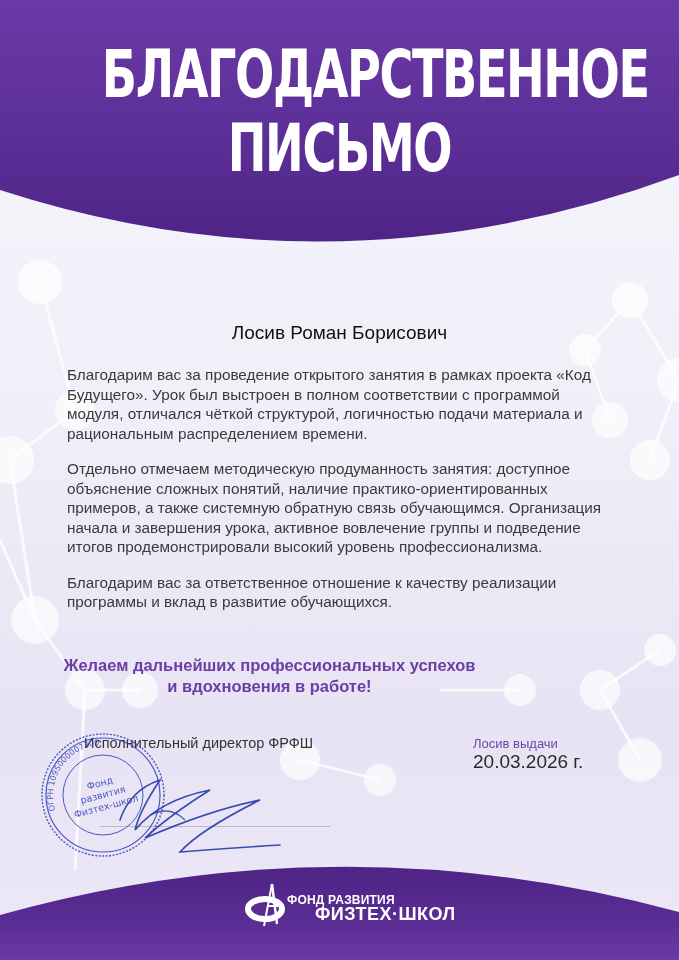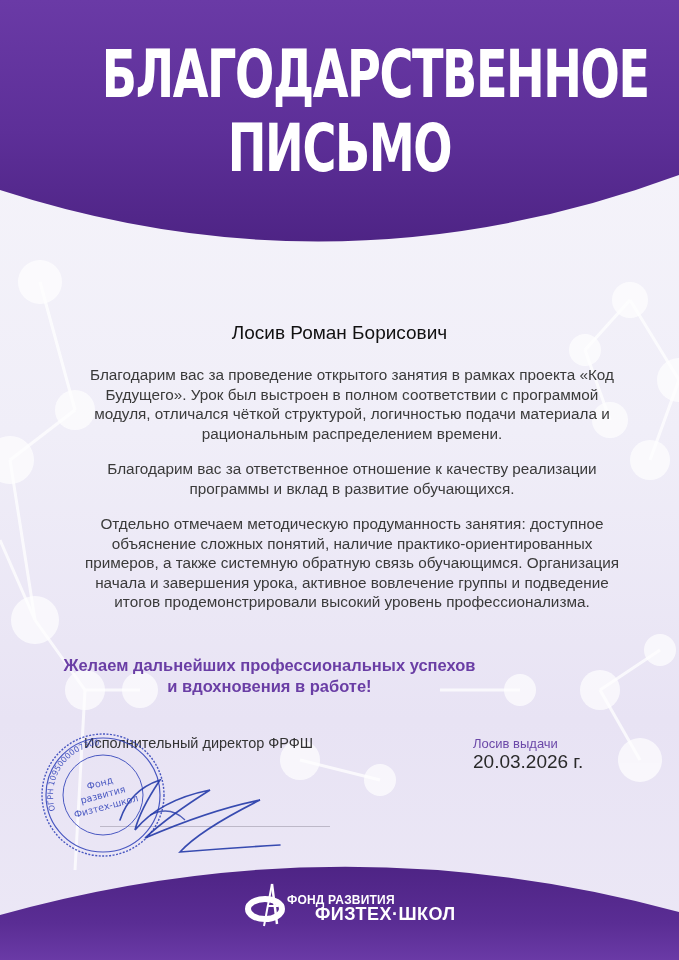--- a/index.html
+++ b/index.html
@@ -7,21 +7,21 @@
   .page { position: relative; width: 679px; height: 960px; overflow: hidden;
     background: linear-gradient(180deg, #f7f6fb 0%, #f0eef8 45%, #e8e3f4 75%, #ece8f6 100%); }
   .bg-net { position: absolute; left: 0; top: 0; width: 679px; height: 960px; }
   .header { position: absolute; left: 0; top: 0; width: 679px; height: 260px; }
   .title { position: absolute; left: 0; top: 38px; width: 679px; text-align: center; color: #ffffff;
     font-family: "DejaVu Sans", sans-serif; font-weight: bold; font-size: 66px; line-height: 74px;
     letter-spacing: -2px; transform: scaleX(0.70); transform-origin: center top; }
   .title div { white-space: nowrap; }
   .salutation { position: absolute; left: 0; top: 273px; width: 679px; text-align: center; font-size: 15px; color: #333; }
   .recipient { position: absolute; left: 0; top: 322px; width: 679px; text-align: center; font-size: 19px; color: #111; }
-  .body-text { position: absolute; left: 82px; top: 365px; width: 540px; text-align: center; font-size: 15.3px; line-height: 19.5px; color: #3a3a3a; }
+  .body-text { position: absolute; left: 67px; top: 365px; width: 540px; font-size: 15.3px; line-height: 19.5px; color: #3a3a3a; }
   .body-text p { margin: 0 0 16px 0; }
   .wish { position: absolute; left: 0; top: 655px; width: 539px; text-align: center; font-size: 16.5px; line-height: 21px;
     font-weight: bold; color: #6a3ea5; }
   .sig-block { position: absolute; left: 84px; top: 735px; }
   .sig-role { font-size: 14.5px; color: #333; }
   .sig-name { font-size: 21px; color: #222; margin-top: 5px; }
   .sig-line { position: absolute; left: 100px; top: 826px; width: 230px; height: 1px; background: #bdb8c8; }
   .date-block { position: absolute; left: 473px; top: 736px; }
   .date-label { font-size: 13px; color: #6b48a8; }
   .date-value { font-size: 19px; color: #2a2a2a; }
@@ -89,22 +89,22 @@
 
   <div class="title">
     <div>БЛАГОДАРСТВЕННОЕ</div>
     <div>ПИСЬМО</div>
   </div>
 
   <div class="recipient">Лосив Роман Борисович</div>
 
   <div class="body-text">
     <p>Благодарим вас за проведение открытого занятия в рамках проекта «Код Будущего». Урок был выстроен в полном соответствии с программой модуля, отличался чёткой структурой, логичностью подачи материала и рациональным распределением времени.</p>
+    <p>Отдельно отмечаем методическую продуманность занятия: доступное объяснение сложных понятий, наличие практико-ориентированных примеров, а также системную обратную связь обучающимся. Организация начала и завершения урока, активное вовлечение группы и подведение итогов продемонстрировали высокий уровень профессионализма.</p>
     <p>Благодарим вас за ответственное отношение к качеству реализации программы и вклад в развитие обучающихся.</p>
-    <p>Отдельно отмечаем методическую продуманность занятия: доступное объяснение сложных понятий, наличие практико-ориентированных примеров, а также системную обратную связь обучающимся. Организация начала и завершения урока, активное вовлечение группы и подведение итогов продемонстрировали высокий уровень профессионализма.</p>
   </div>
 
   <div class="wish">
     <div>Желаем дальнейших профессиональных успехов</div>
     <div>и вдохновения в работе!</div>
   </div>
 
   <div class="sig-line"></div>
 
   <div class="sig-block">

